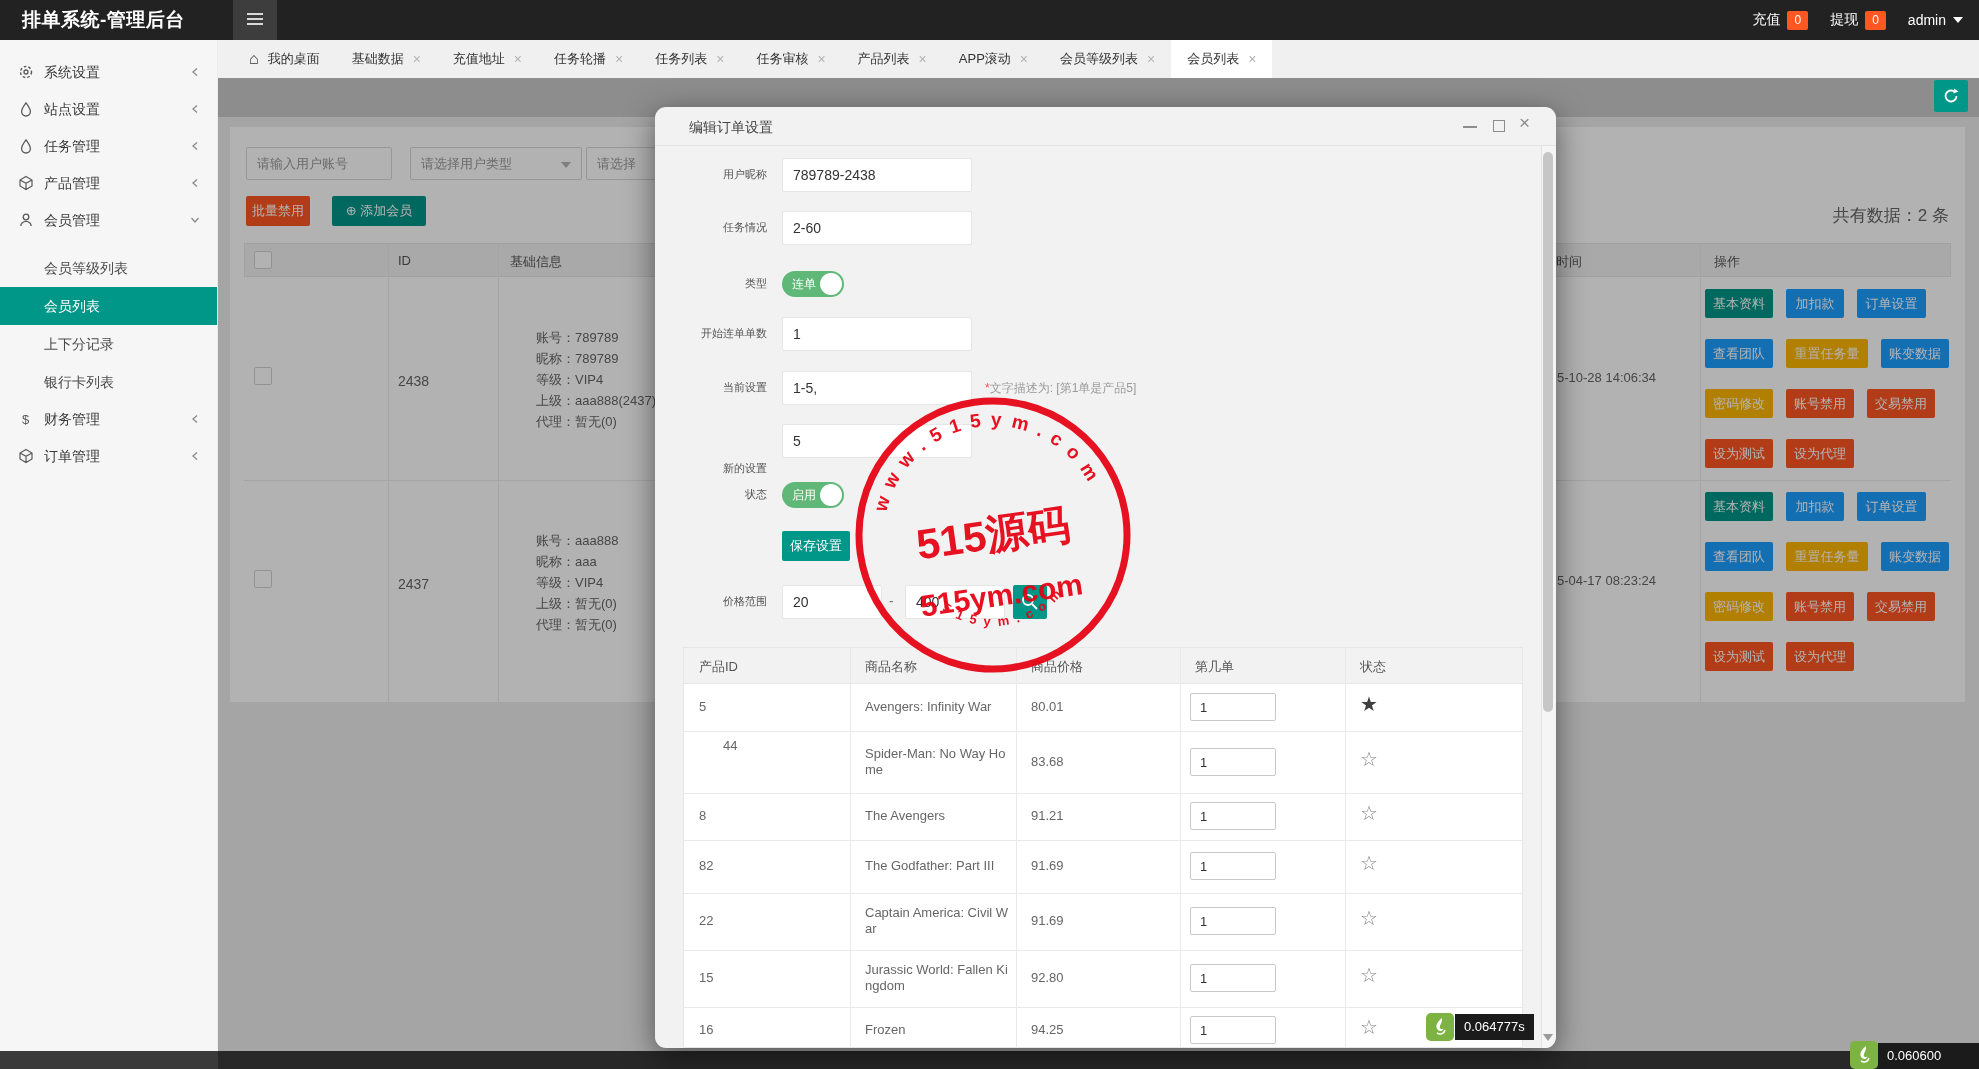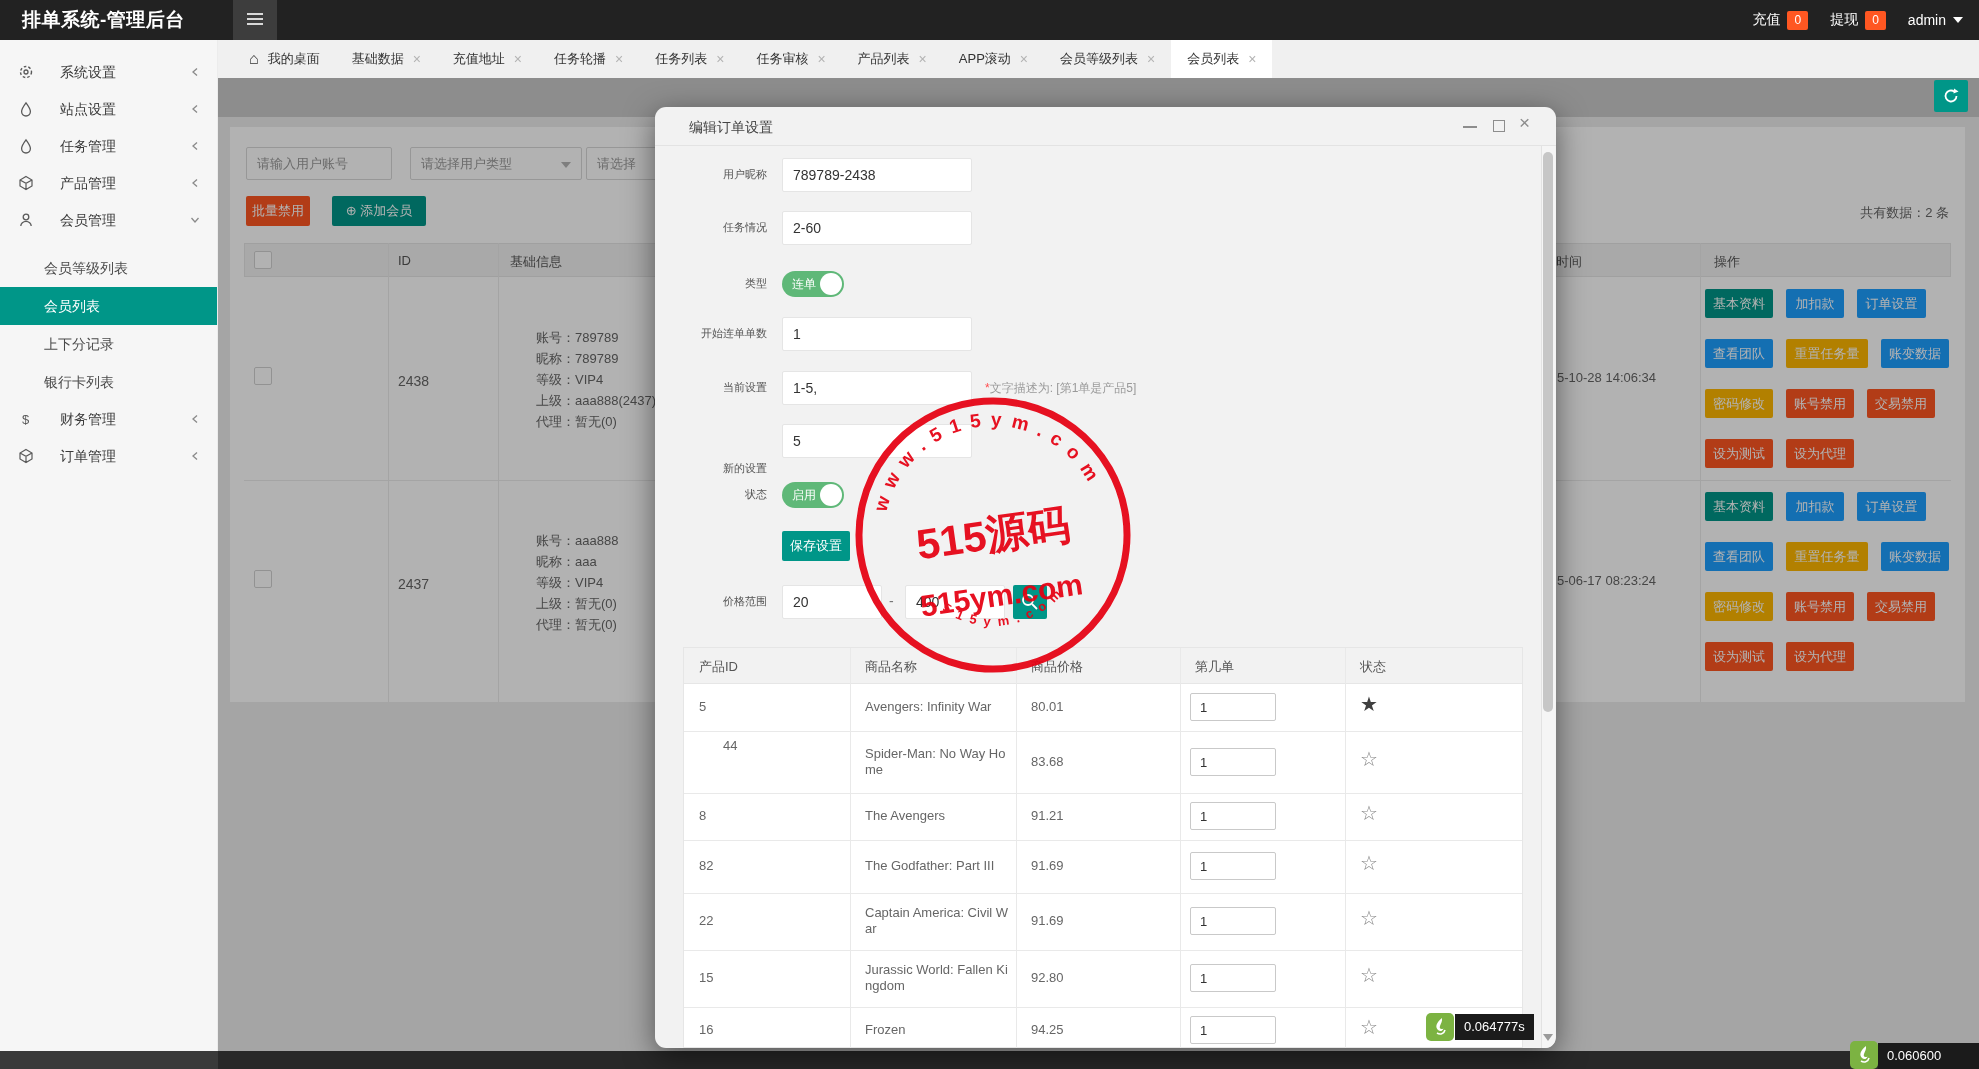--- a/index.html
+++ b/index.html
@@ -13,21 +13,21 @@
   .burger { position:absolute; left:233px; top:0; width:44px; height:40px; background:#3d3d3d; cursor:pointer; }
   .burger .bars { position:absolute; left:14px; top:13px; width:16px; }
   .burger .bars span { display:block; height:2px; background:#d8d8d8; margin-bottom:3px; }
   .top-right { position:absolute; right:16px; top:0; height:40px; display:flex; align-items:center; gap:22px; font-size:14px; }
   .top-chip { display:flex; align-items:center; cursor:pointer; }
   .badge0 { background:#ff5722; color:#fff; font-size:12px; line-height:17px; padding:1px 7px; border-radius:2px; margin-left:7px; }
   .caret-down { width:0; height:0; border-left:5px solid transparent; border-right:5px solid transparent; border-top:6px solid #fff; display:inline-block; margin-left:7px; }
 
   
   .sidebar { position:absolute; left:0; top:40px; width:218px; height:1011px; background:#f6f6f6; border-right:1px solid #ececec; padding-top:14px; z-index:20; }
-  .side-item { position:relative; height:37px; line-height:37px; font-size:14px; color:#3a3a3a; padding-left:60px; cursor:pointer; white-space:nowrap; }
+  .side-item { position:relative; height:37px; line-height:37px; font-size:14px; color:#3a3a3a; padding-left:44px; cursor:pointer; white-space:nowrap; }
   .side-item svg.icn { position:absolute; left:18px; top:10px; }
   .side-item .chev { position:absolute; right:16px; top:12px; }
   .submenu { margin-top:10px; }
   .sub-item { height:38px; line-height:38px; padding-left:44px; font-size:14px; color:#4a4a4a; cursor:pointer; white-space:nowrap; }
   .sub-item.active { background:#009688; color:#fff; }
 
   
   .tabbar { position:absolute; left:218px; top:40px; width:1761px; height:38px; background:#f0f0f0; display:flex; align-items:stretch; padding-left:15px; z-index:20; }
   .tab { display:flex; align-items:center; gap:9px; padding:0 16px; font-size:13px; color:#333; cursor:pointer; white-space:nowrap; }
   .tab .homeg { font-size:16px; line-height:1; }
@@ -38,21 +38,21 @@
   .band { position:absolute; left:218px; top:78px; width:1761px; height:39px; background:#cbcbcb; }
   .iframe-bg { position:absolute; left:218px; top:117px; width:1761px; height:934px; background:#ececec; }
   .bottom-strip { position:absolute; left:0; top:1051px; width:1979px; height:18px; background:#3a3a3a; z-index:10; }
 
   
   .card { position:absolute; left:230px; top:127px; width:1735px; height:575px; background:#fff; overflow:hidden; }
   .f-input { position:absolute; height:33px; background:#fff; border:1px solid #d9d9d9; border-radius:2px; font-size:13px; color:#9a9a9a; line-height:31px; padding:0 10px; }
   .sel-caret { position:absolute; right:10px; top:14px; width:0; height:0; border-left:5px solid transparent; border-right:5px solid transparent; border-top:6px solid #b5b5b5; }
   .btn { position:absolute; border-radius:2px; color:#fff; font-size:13px; text-align:center; cursor:pointer; height:29px; line-height:29px; white-space:nowrap; }
   .c-teal { background:#009688; } .c-blue { background:#1E9FFF; } .c-yellow { background:#FFB800; } .c-red { background:#FF5722; }
-  .total { position:absolute; right:16px; top:77px; font-size:13px; color:#666; }
+  .total { position:absolute; right:16px; top:77px; font-size:17px; color:#666; }
   .mth { position:absolute; left:14px; top:116px; width:1707px; height:34px; background:#f2f2f2; border:1px solid #e6e6e6; }
   .vline { position:absolute; top:116px; height:459px; width:1px; background:#ebebeb; }
   .hline { position:absolute; left:14px; width:1707px; height:1px; background:#ebebeb; }
   .cb { position:absolute; width:18px; height:18px; background:#fff; border:1px solid #d2d2d2; border-radius:2px; cursor:pointer; }
   .cell { position:absolute; font-size:13px; color:#666; white-space:nowrap; }
   .hcell { position:absolute; font-size:13px; color:#555; white-space:nowrap; }
   .ilines { position:absolute; font-size:13px; color:#666; line-height:21px; white-space:nowrap; }
 
   
   .overlay { position:absolute; left:218px; top:78px; width:1761px; height:991px; background:rgba(0,0,0,.30); z-index:50; }
@@ -299,21 +299,21 @@
 
     <div class="cb" style="left:24px;top:443px;"></div>
     <div class="cell" style="left:168px;top:449px;font-size:14px;">2437</div>
     <div class="ilines" style="left:306px;top:403px;">
       <div>账号：aaa888</div>
       <div>昵称：aaa</div>
       <div>等级：VIP4</div>
       <div>上级：暂无(0)</div>
       <div>代理：暂无(0)</div>
     </div>
-    <div class="cell" style="left:1327px;top:446px;">5-06-17 08:23:24</div>
+    <div class="cell" style="left:1327px;top:446px;">5-04-17 08:23:24</div>
     <div class="btn c-teal" style="left:1475px;top:365px;width:68px;">基本资料</div>
     <div class="btn c-blue" style="left:1556px;top:365px;width:58px;">加扣款</div>
     <div class="btn c-blue" style="left:1627px;top:365px;width:69px;">订单设置</div>
     <div class="btn c-blue" style="left:1475px;top:415px;width:68px;">查看团队</div>
     <div class="btn c-yellow" style="left:1556px;top:415px;width:82px;">重置任务量</div>
     <div class="btn c-blue" style="left:1651px;top:415px;width:68px;">账变数据</div>
     <div class="btn c-yellow" style="left:1475px;top:465px;width:68px;">密码修改</div>
     <div class="btn c-red" style="left:1556px;top:465px;width:68px;">账号禁用</div>
     <div class="btn c-red" style="left:1637px;top:465px;width:68px;">交易禁用</div>
     <div class="btn c-red" style="left:1475px;top:515px;width:68px;">设为测试</div>

